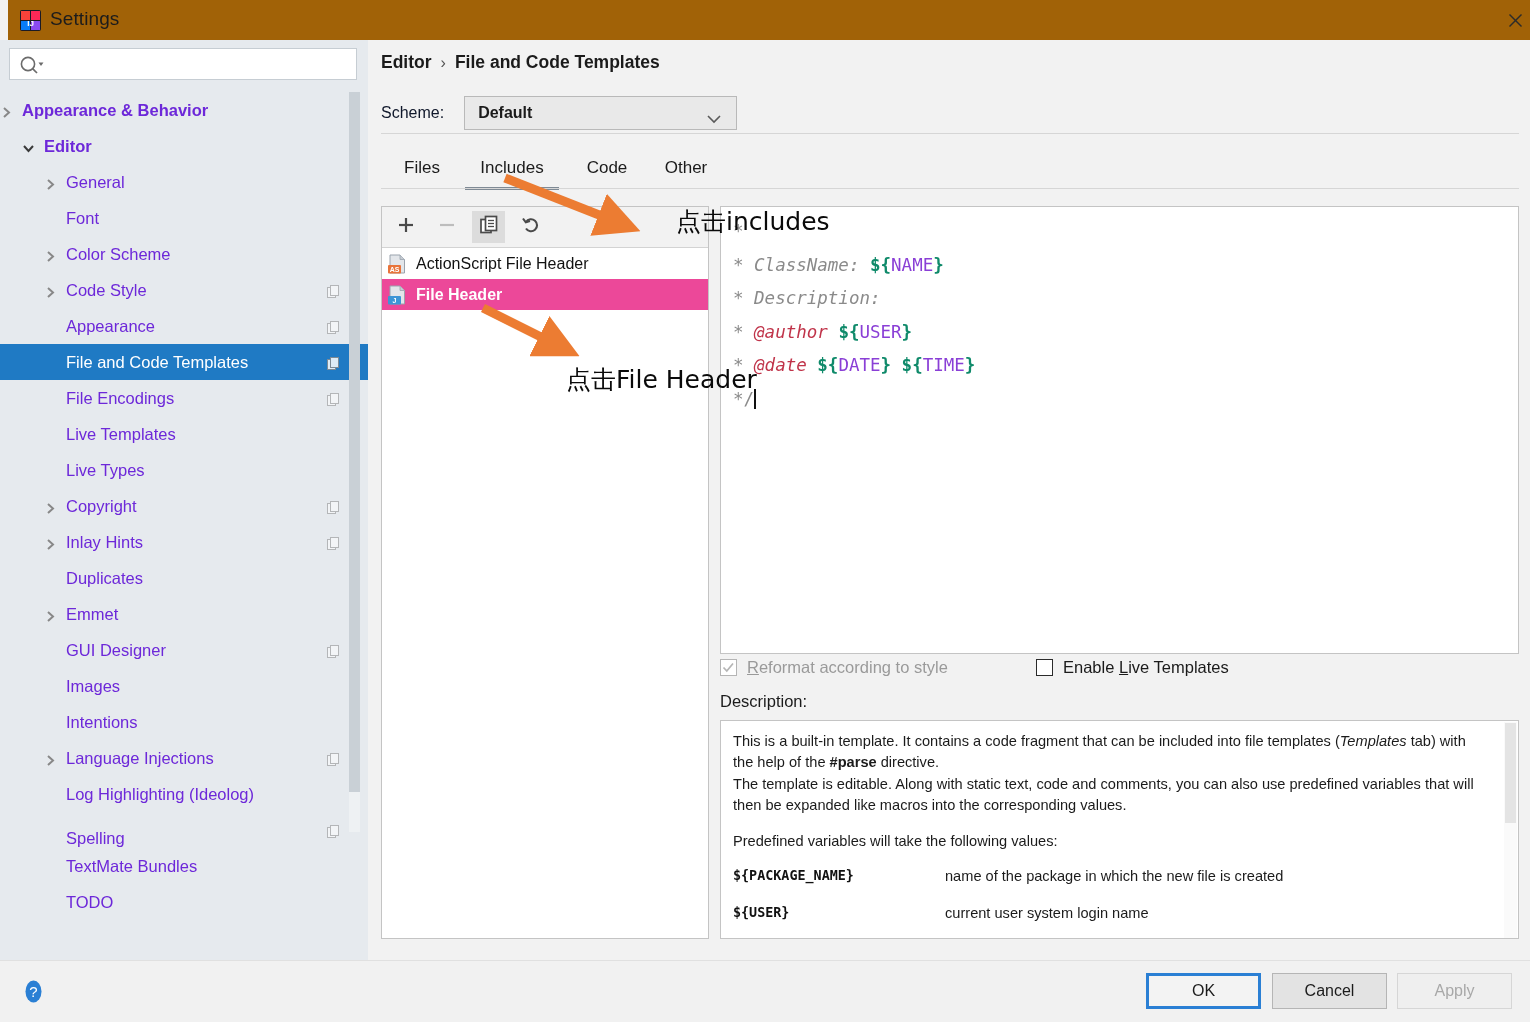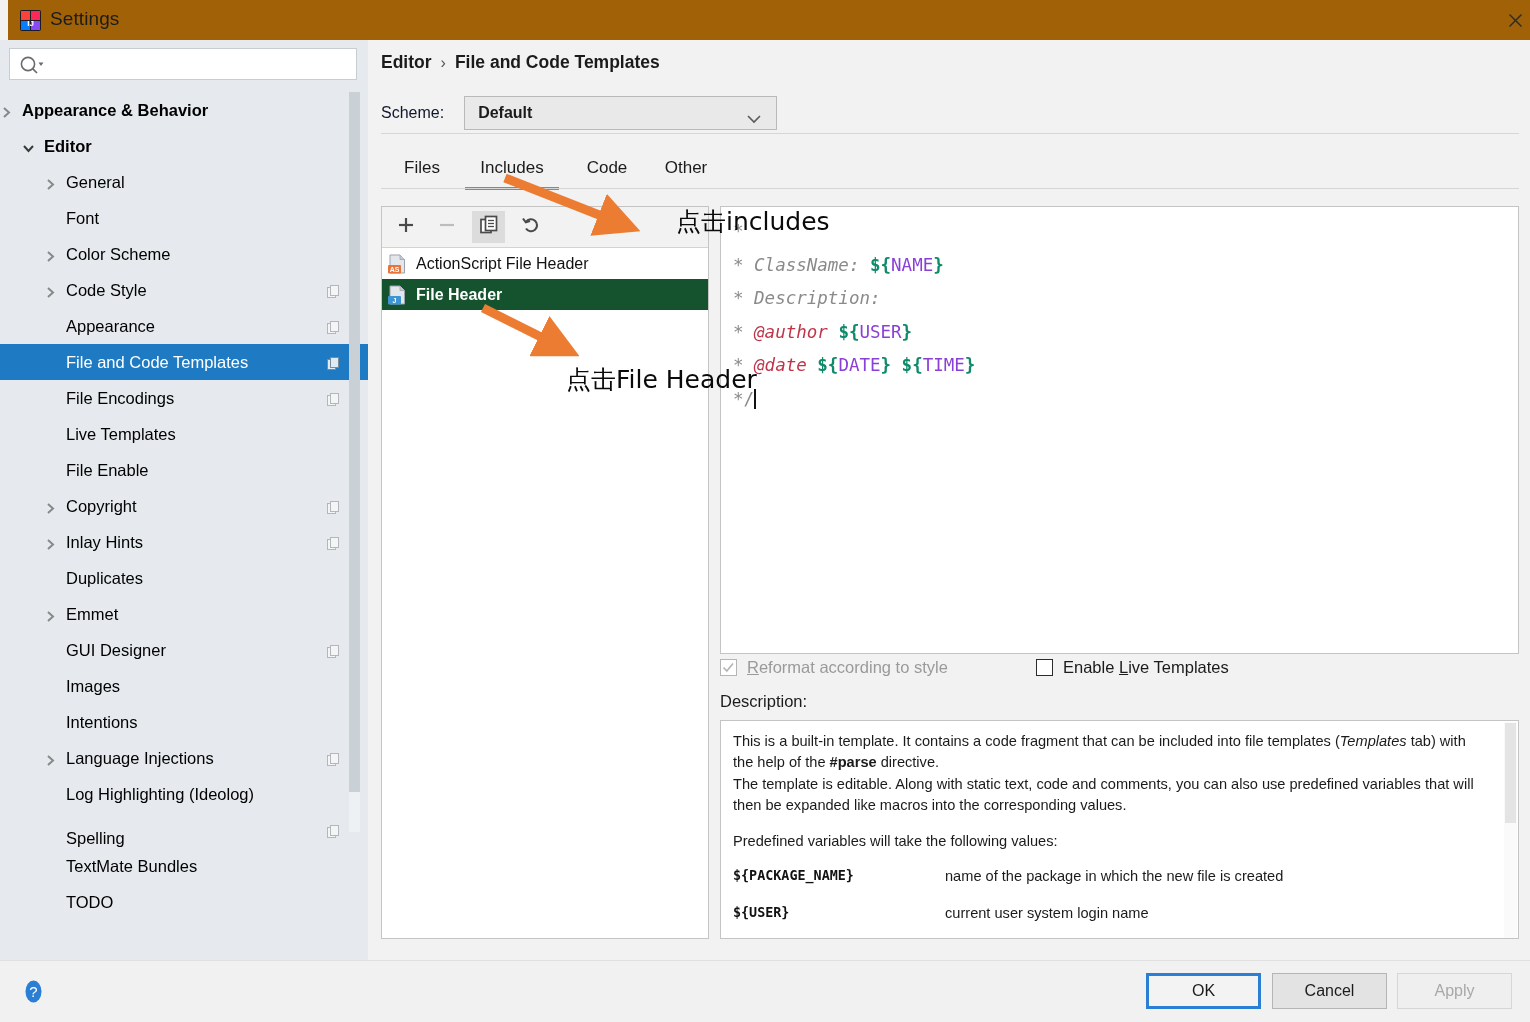--- a/index.html
+++ b/index.html
@@ -55,21 +55,21 @@
     border: 0; outline: 0; background: transparent;
     font-family: "Liberation Sans", sans-serif; font-size: 14px; color: #222;
   }
   .tree {
     position: absolute; left: 0; top: 52px; width: 368px; height: 868px;
   }
   .tree-row {
     position: relative;
     height: 36px;
     display: flex; align-items: center;
-    font-size: 16.5px; color: #000000;
+    font-size: 16.5px; color: #6d28d9;
     box-sizing: border-box;
     cursor: default;
   }
   .tree-row.sel { background: #1f7ac4; color: #ffffff; }
   .tree-row .arrow {
     position: absolute; width: 12px; height: 12px;
   }
   .tree-row .lbl { white-space: nowrap; }
   .tree-row.bold .lbl { font-weight: bold; }
   .copy-badge {
@@ -101,21 +101,21 @@
   .bc-sep { font-weight: normal; color: #555; font-size: 16px; }
 
   .scheme-row {
     position: absolute; left: 13px; top: 56px;
     display: flex; align-items: center;
   }
   .scheme-label { font-size: 16px; color: #0f172a; }
   .scheme-select {
     position: relative;
     margin-left: 20px;
-    width: 313px; height: 34px;
+    width: 273px; height: 34px;
     background: #e9e9e9;
     border: 1px solid #b9b9b9;
     box-sizing: border-box;
     display: flex; align-items: center;
   }
   .scheme-value {
     margin-left: 13px; font-size: 16px; font-weight: bold; color: #1b1b1b;
   }
   .scheme-chev { position: absolute; right: 14px; top: 13px; }
 
@@ -159,21 +159,21 @@
     display: flex; align-items: center; justify-content: center;
     cursor: default;
   }
   .tb-btn.active { background: #dcdcdc; }
   .list-items { position: absolute; left: 0; top: 41px; width: 326px; }
   .list-item {
     height: 31px; display: flex; align-items: center;
     font-size: 16px; color: #111; padding-left: 6px;
     cursor: default; box-sizing: border-box;
   }
-  .list-item.sel { background: #14532d; color: #ffffff; font-weight: bold; }
+  .list-item.sel { background: #ec4899; color: #ffffff; font-weight: bold; }
   .fi { width: 19px; height: 20px; margin-right: 9px; flex: none; }
 
   
   .editor {
     position: absolute; left: 352px; top: 166px; width: 799px; height: 448px;
     background: #ffffff;
     border: 1px solid #c4c4c4;
     box-sizing: border-box;
     overflow: hidden;
   }
@@ -373,21 +373,21 @@
           <span class="lbl" style="margin-left:66px;">File Encodings</span>
           <span class="copy-badge"><svg width="13" height="13" viewBox="0 0 13 13">
               <rect x="0.5" y="2.5" width="8" height="10" fill="#fff" stroke="#8d8d8d" stroke-width="1"></rect>
               <rect x="3.5" y="0.5" width="8" height="10" fill="#fff" stroke="#8d8d8d" stroke-width="1"></rect>
             </svg></span>
         </div>
         <div class="tree-row">
           <span class="lbl" style="margin-left:66px;">Live Templates</span>
         </div>
         <div class="tree-row">
-          <span class="lbl" style="margin-left:66px;">File Enable</span>
+          <span class="lbl" style="margin-left:66px;">Live Types</span>
         </div>
         <div class="tree-row">
           <span class="arrow" style="left:44px;"><svg width="13" height="13" viewBox="0 0 13 13">
               <polyline points="4,2 9,6.5 4,11" fill="none" stroke="#888" stroke-width="2"></polyline>
             </svg></span>
           <span class="lbl" style="margin-left:66px;">Copyright</span>
           <span class="copy-badge"><svg width="13" height="13" viewBox="0 0 13 13">
               <rect x="0.5" y="2.5" width="8" height="10" fill="#fff" stroke="#8d8d8d" stroke-width="1"></rect>
               <rect x="3.5" y="0.5" width="8" height="10" fill="#fff" stroke="#8d8d8d" stroke-width="1"></rect>
             </svg></span>

